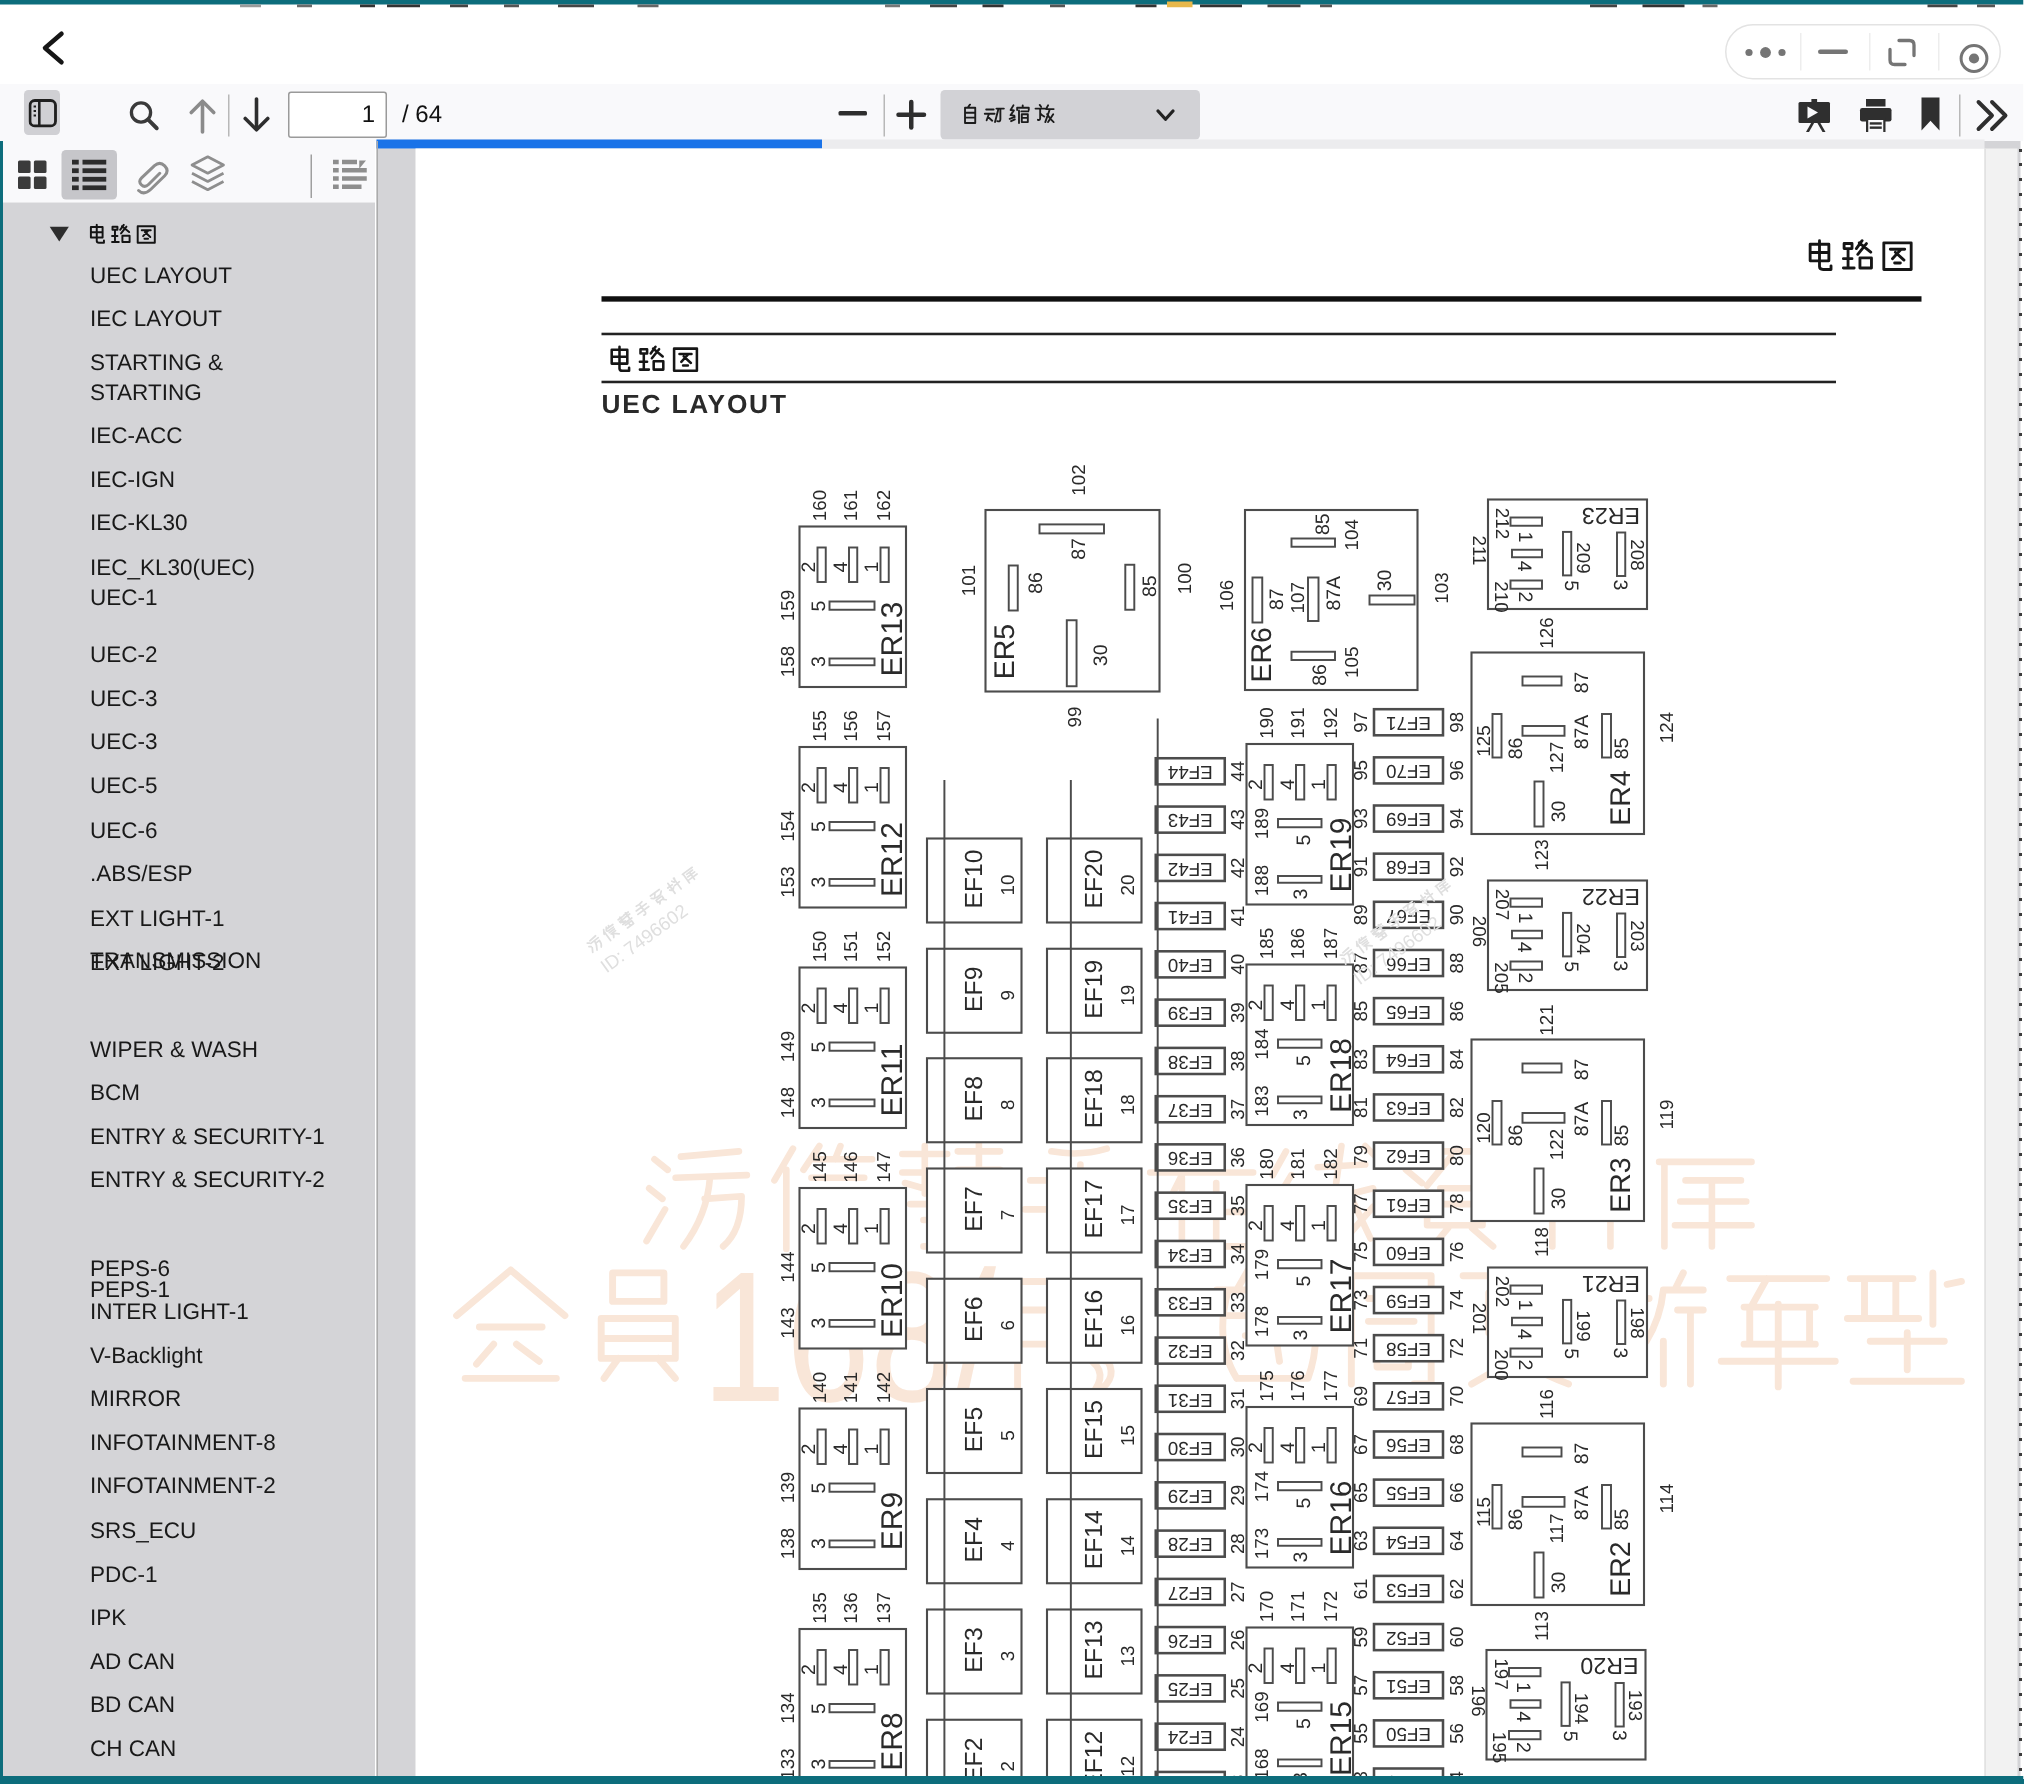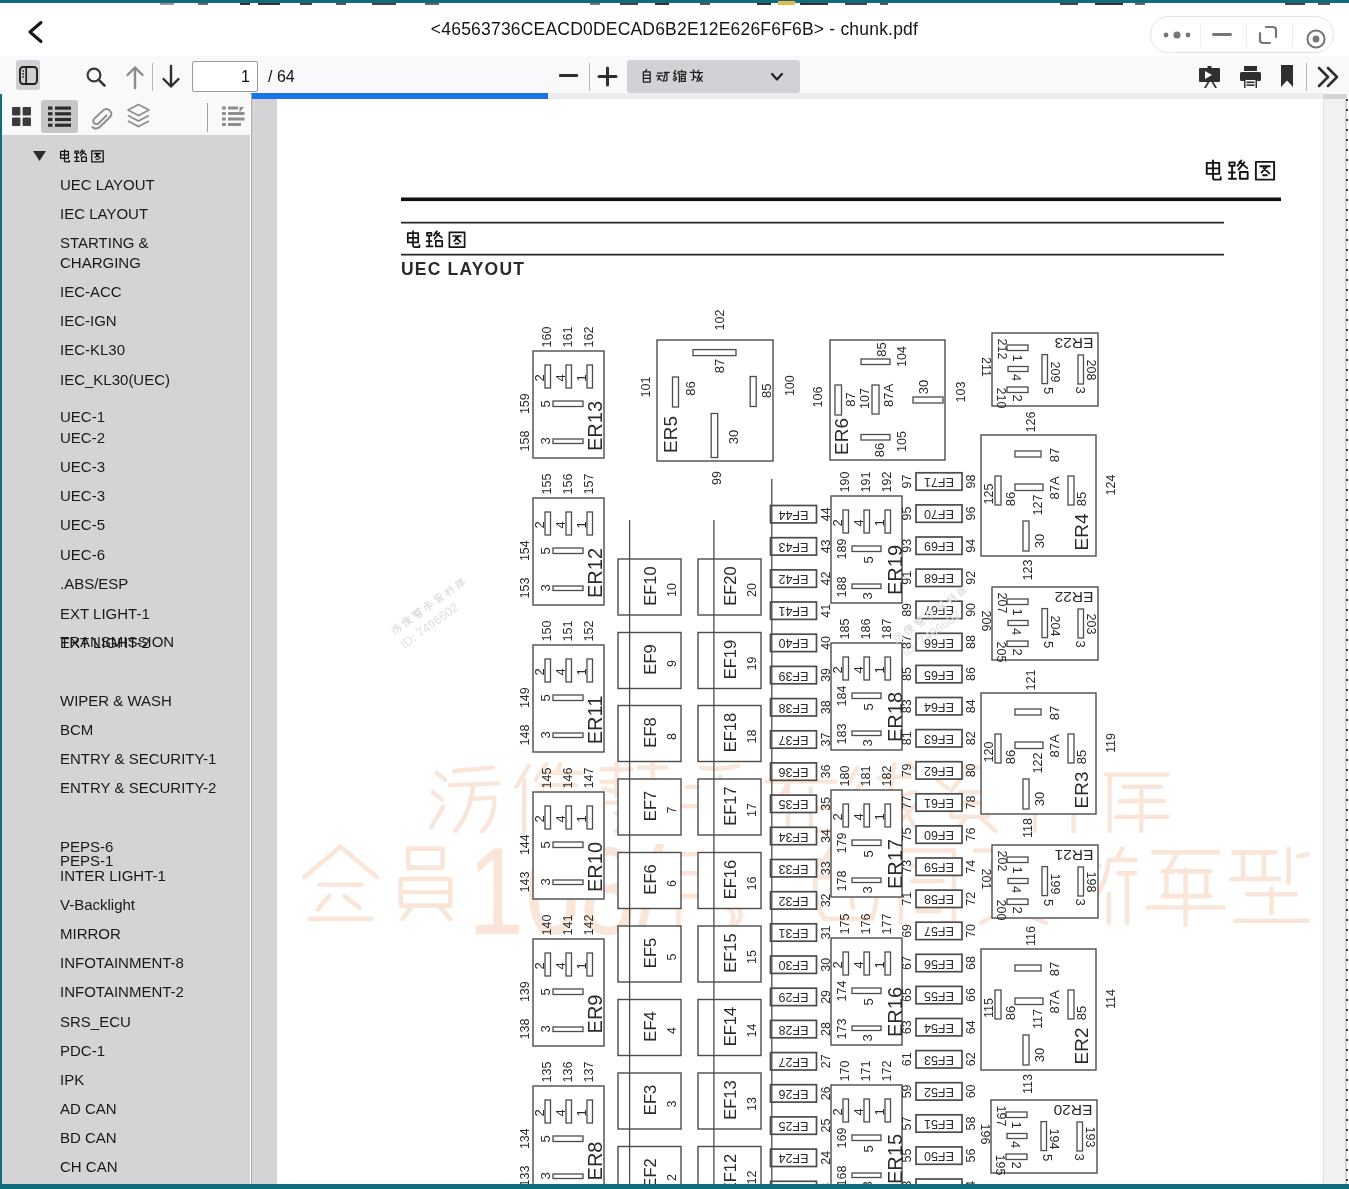--- a/index.html
+++ b/index.html
@@ -69,21 +69,20 @@
 <div class="abs" style="left:1060px;top:2.5px;width:18px;height:2.5px;background:#444"></div>
 <div class="abs" style="left:1095px;top:2.5px;width:28px;height:2.5px;background:#333"></div>
 <div class="abs" style="left:1135px;top:2.5px;width:10px;height:2.5px;background:#666"></div>
 <div class="abs" style="left:1285px;top:2.5px;width:20px;height:2.5px;background:#444"></div>
 <div class="abs" style="left:1318px;top:2.5px;width:12px;height:2.5px;background:#555"></div>
 <div class="abs" style="left:778px;top:1px;width:17px;height:4px;background:#e8b84b"></div>
 <div id="titlebar" class="abs">
 <svg class="ico" style="left:22px;top:13px" width="28" height="28" viewBox="0 0 28 28">
       <path d="M19 4.5 L8 14 L19 23.5" fill="none" stroke="#161616" stroke-width="3" stroke-linecap="round" stroke-linejoin="round"></path>
     </svg>
-<div class="abs" id="title">&lt;46563736CEACD0DECAD6B2E12E626F6F6B&gt; - chunk.pdf</div>
 <div class="abs" style="left:1150px;top:11px;width:184px;height:37px;border:1px solid #e3e3e3;border-radius:19px;background:#fff"></div>
 <div class="abs" style="left:1200px;top:17px;width:1px;height:25px;background:#ededed"></div>
 <div class="abs" style="left:1246px;top:17px;width:1px;height:25px;background:#ededed"></div>
 <div class="abs" style="left:1292px;top:17px;width:1px;height:25px;background:#ededed"></div>
 <svg class="ico" style="left:1160px;top:24px" width="36" height="12" viewBox="0 0 36 12">
       <g fill="#757575">
         <circle cx="6" cy="6" r="2.4"></circle>
         <circle cx="17" cy="6" r="3.6"></circle>
         <circle cx="28" cy="6" r="2.4"></circle>
       </g>
@@ -242,26 +241,26 @@
     <g transform="translate(16.5,0) scale(0.1500)" stroke="#141414" fill="none" stroke-linecap="round" stroke-linejoin="round" stroke-width="8.7">
       <use href="#g_lu"></use>
     </g>
     <g transform="translate(33.0,0) scale(0.1500)" stroke="#141414" fill="none" stroke-linecap="round" stroke-linejoin="round" stroke-width="8.7">
       <use href="#g_tu"></use>
     </g>
   </svg>
 <div class="abs it" style="top:184px">UEC LAYOUT</div>
 <div class="abs it" style="top:213px">IEC LAYOUT</div>
 <div class="abs it" style="top:242px">STARTING &amp;</div>
-<div class="abs it" style="top:262px">CHARGING</div>
+<div class="abs it" style="top:262px">STARTING</div>
 <div class="abs it" style="top:291px">IEC-ACC</div>
 <div class="abs it" style="top:320px">IEC-IGN</div>
 <div class="abs it" style="top:349px">IEC-KL30</div>
 <div class="abs it" style="top:379px">IEC_KL30(UEC)</div>
-<div class="abs it" style="top:416px">UEC-1</div>
+<div class="abs it" style="top:399px">UEC-1</div>
 <div class="abs it" style="top:437px">UEC-2</div>
 <div class="abs it" style="top:466px">UEC-3</div>
 <div class="abs it" style="top:495px">UEC-3</div>
 <div class="abs it" style="top:524px">UEC-5</div>
 <div class="abs it" style="top:554px">UEC-6</div>
 <div class="abs it" style="top:583px">.ABS/ESP</div>
 <div class="abs it" style="top:613px">EXT LIGHT-1</div>
 <div class="abs it" style="top:642px">EXT LIGHT-2</div>
 <div class="abs it" style="top:641px">TRANSMISSION</div>
 <div class="abs it" style="top:700px">WIPER &amp; WASH</div>

